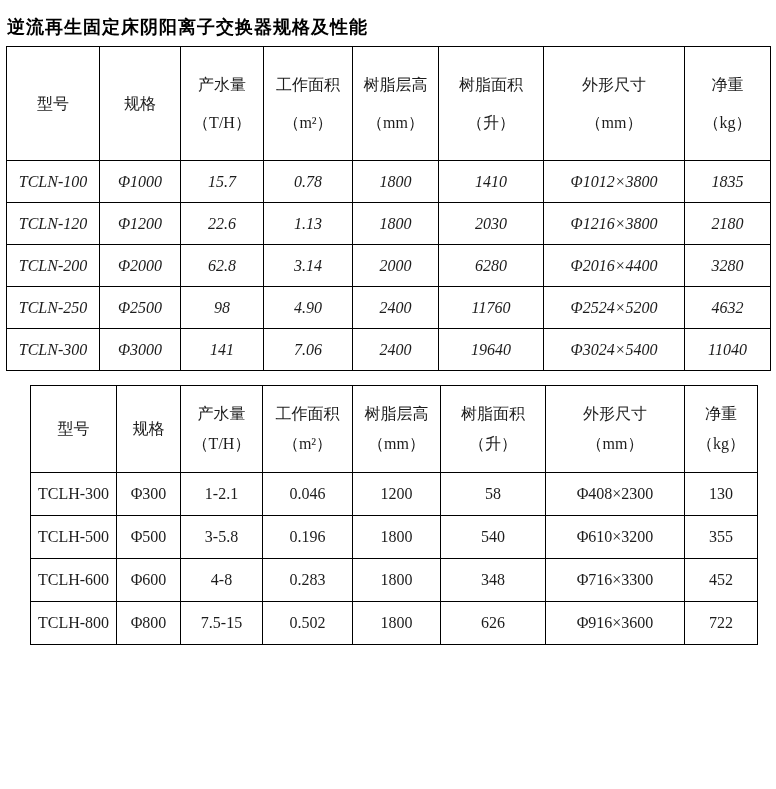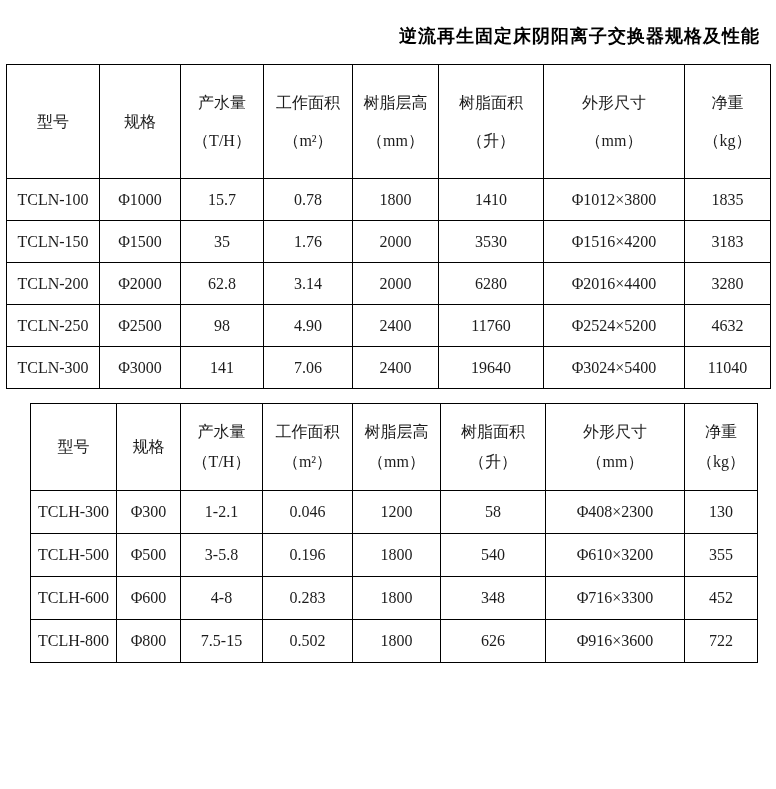--- a/index.html
+++ b/index.html
@@ -9,23 +9,23 @@
     font-family: "Liberation Serif", "DejaVu Serif", serif;
   }
   .doc {
     width: 776px;
     height: 789px;
     background: #ffffff;
     color: #1a1a1a;
     overflow: hidden;
   }
   .doc-title {
-    margin: 16px;
+    margin: 7px;
     padding-top: 8px;
-    text-align: right;
+    text-align: left;
     font-size: 18px;
     font-weight: bold;
     color: #000000;
     letter-spacing: 1px;
   }
   .doc-title.second {
     padding-top: 48px;
     padding-bottom: 0;
   }
   table.spec {
@@ -39,21 +39,21 @@
     border: 1px solid #000000;
     text-align: center;
     vertical-align: middle;
     font-size: 16px;
     padding: 0 2px;
     color: #1c1c1c;
     overflow: hidden;
     white-space: nowrap;
   }
   .t1 tr.header-row { height: 114px; }
-  .t1 tr.data-row   { height: 42px; }
+  .t1 tr.data-row   { height: 42px; font-style: italic; }
   .t2 tr.header-row { height: 87px; }
   .t2 tr.data-row   { height: 43px; }
   .hcell {
     display: flex;
     flex-direction: column;
     align-items: center;
     justify-content: flex-start;
     height: 100%;
   }
   .t1 .hcell { gap: 22px; }
@@ -131,28 +131,28 @@
         <td>TCLN-100</td>
         <td>Φ1000</td>
         <td>15.7</td>
         <td>0.78</td>
         <td>1800</td>
         <td>1410</td>
         <td>Φ1012×3800</td>
         <td>1835</td>
       </tr>
       <tr class="data-row">
-        <td>TCLN-150</td>
-        <td>Φ1500</td>
-        <td>35</td>
-        <td>1.76</td>
-        <td>2000</td>
-        <td>3530</td>
-        <td>Φ1516×4200</td>
-        <td>3183</td>
+        <td>TCLN-120</td>
+        <td>Φ1200</td>
+        <td>22.6</td>
+        <td>1.13</td>
+        <td>1800</td>
+        <td>2030</td>
+        <td>Φ1216×3800</td>
+        <td>2180</td>
       </tr>
       <tr class="data-row">
         <td>TCLN-200</td>
         <td>Φ2000</td>
         <td>62.8</td>
         <td>3.14</td>
         <td>2000</td>
         <td>6280</td>
         <td>Φ2016×4400</td>
         <td>3280</td>

